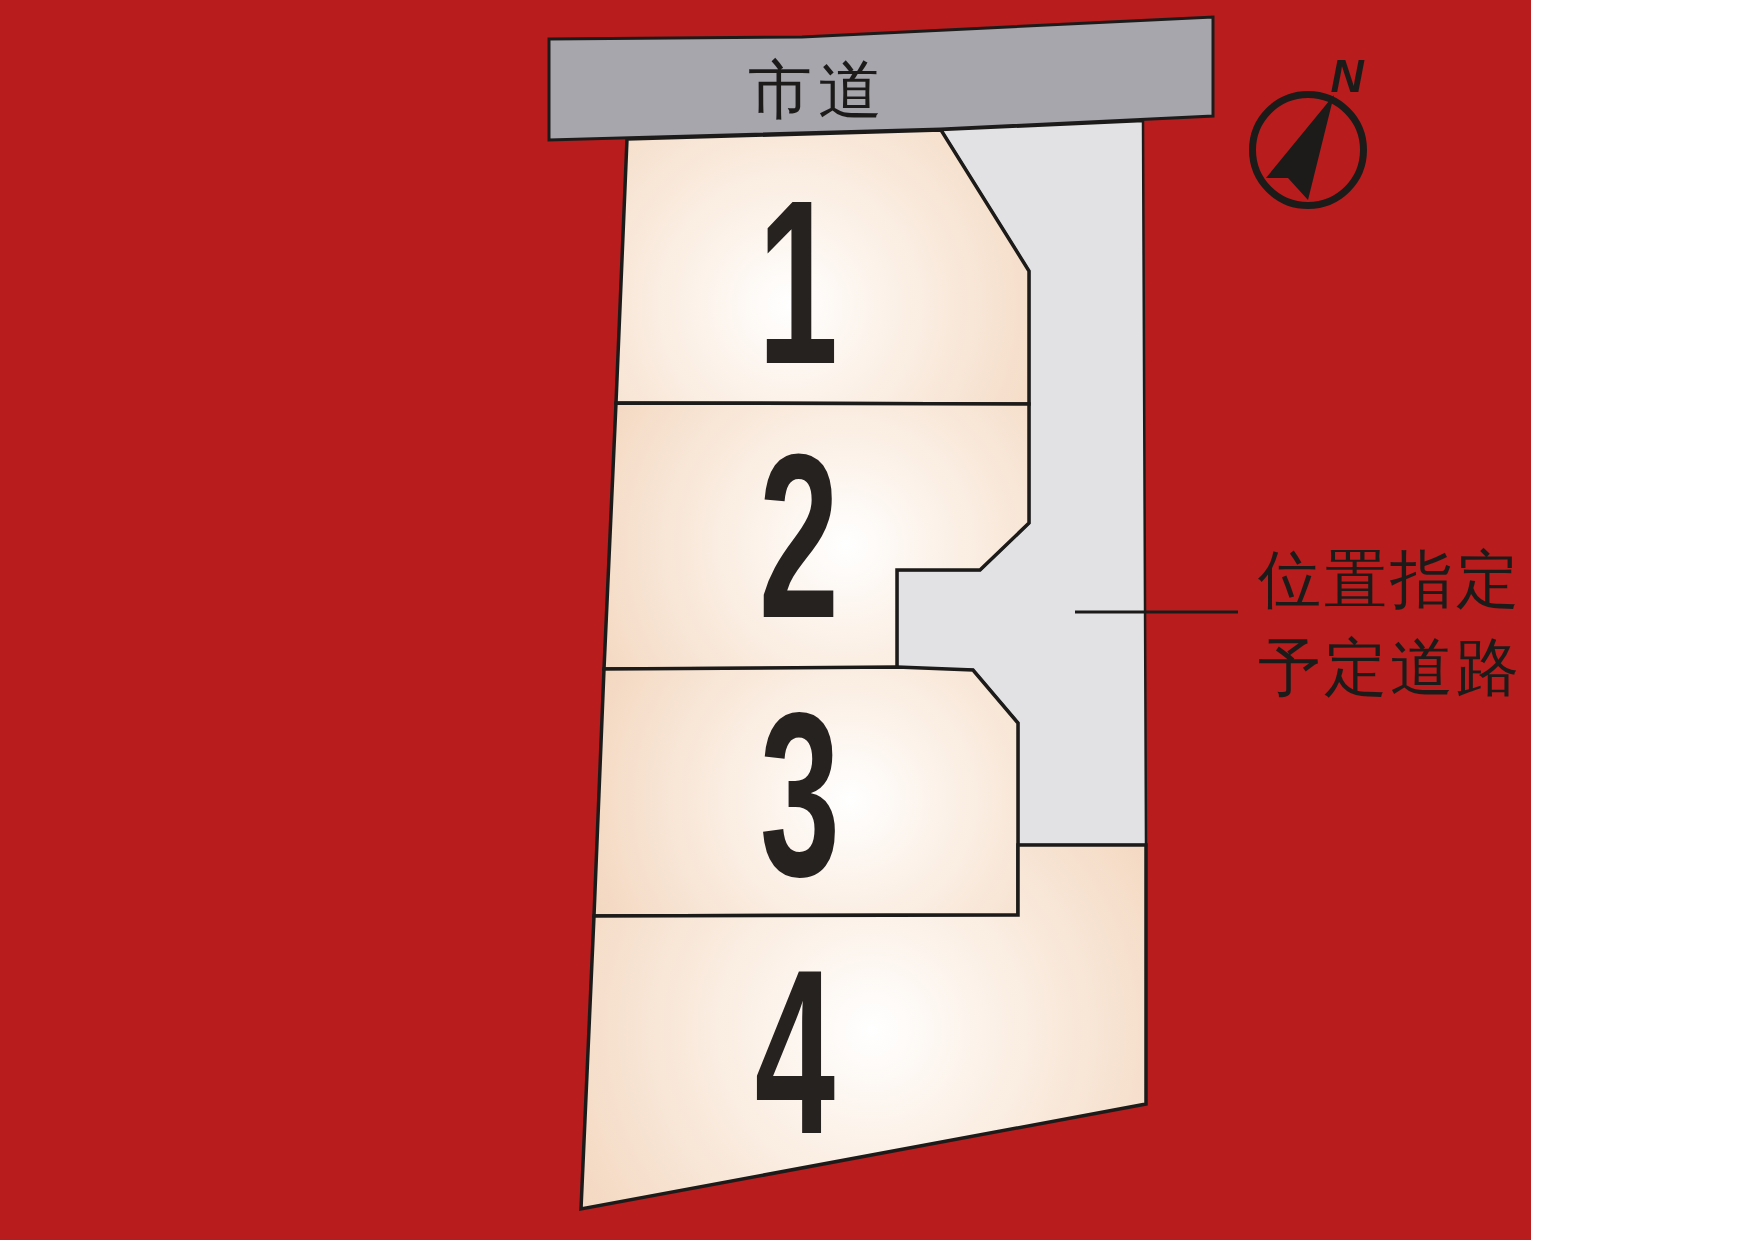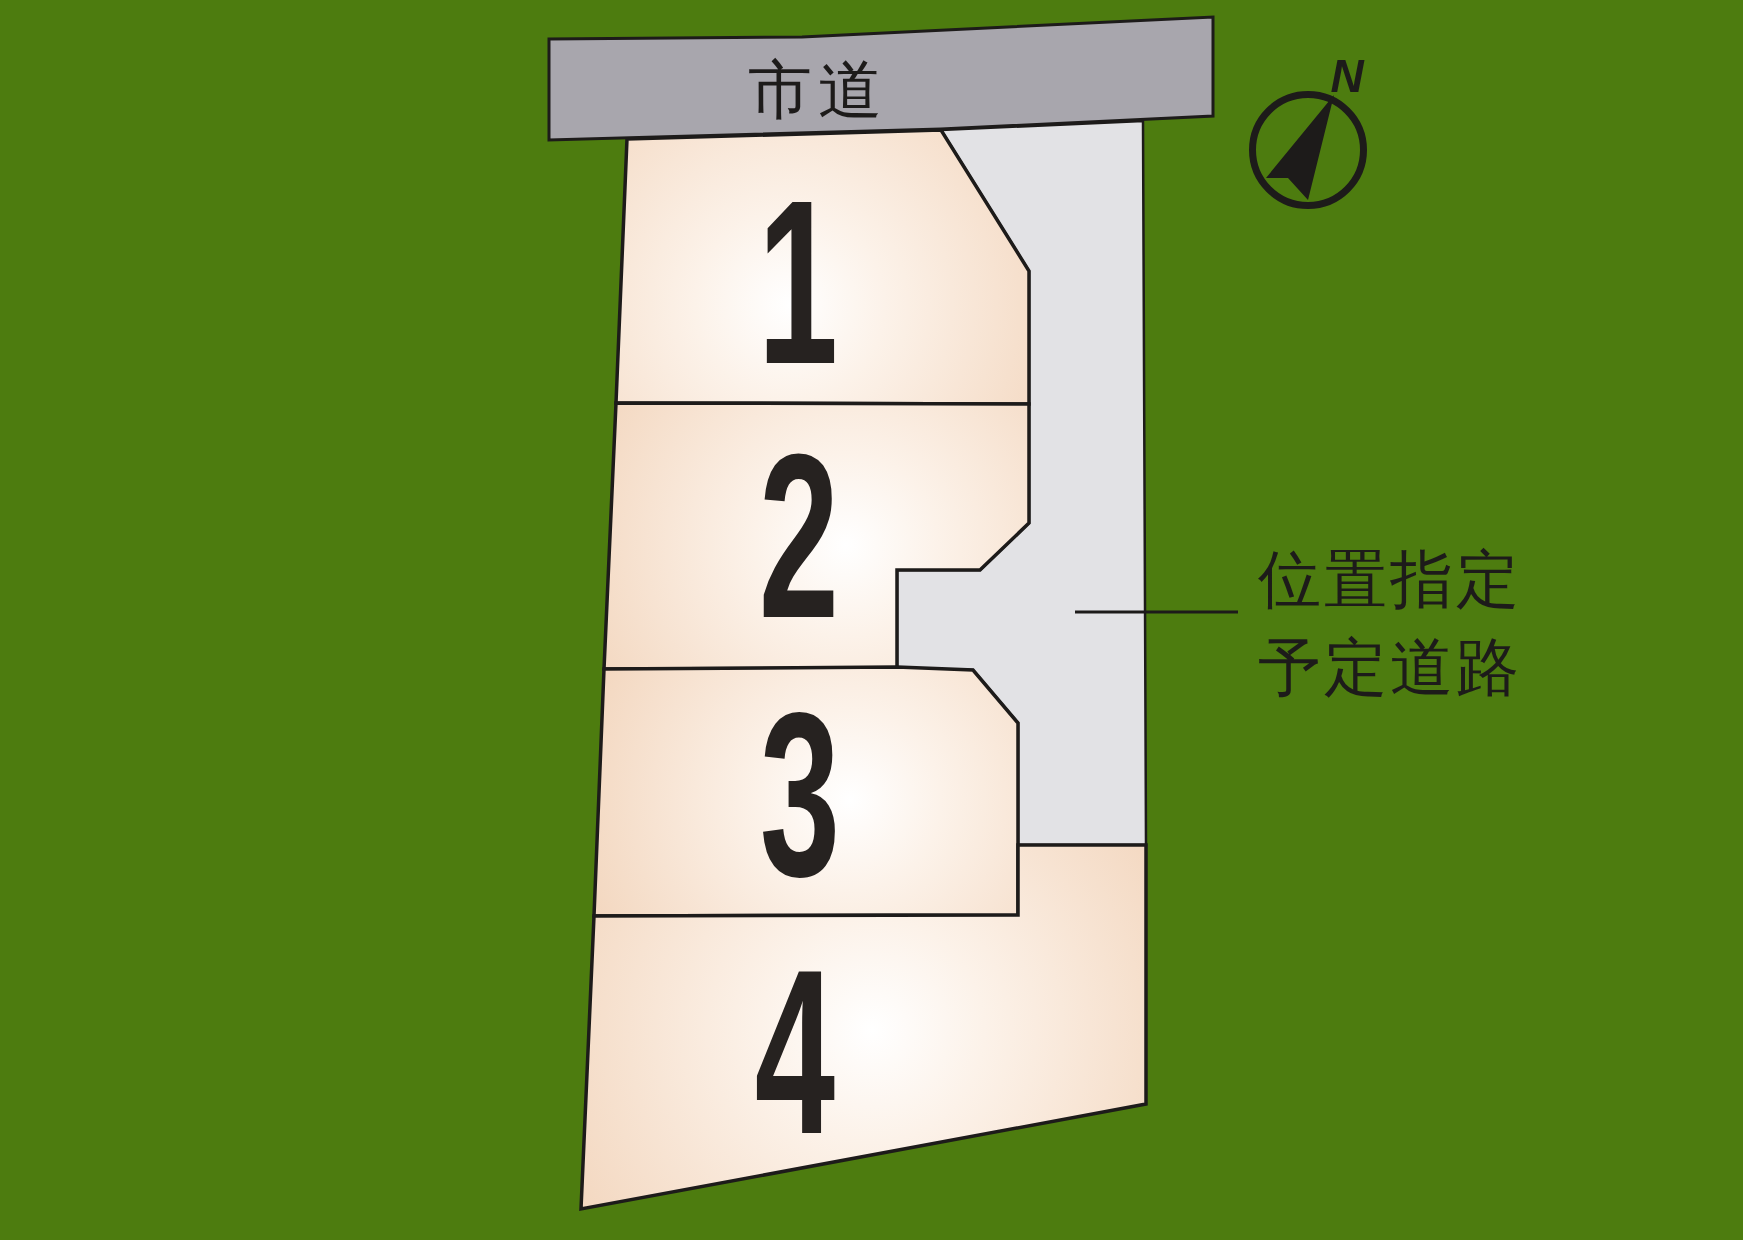--- a/index.html
+++ b/index.html
@@ -2,23 +2,23 @@
 <html><head>
 <meta charset="utf-8">
 <style>
   html, body {
     margin: 0;
     padding: 0;
     background: #ffffff;
   }
   .canvas {
     position: relative;
-    width: 1743px;
+    width: 1531px;
     height: 1240px;
-    background: #4d7c0f;
+    background: #b91c1c;
     overflow: hidden;
     font-family: "DejaVu Sans", "Liberation Sans", sans-serif;
   }
   svg.plan {
     position: absolute;
     left: 0;
     top: 0;
     width: 1755px;
     height: 1240px;
     display: block;

